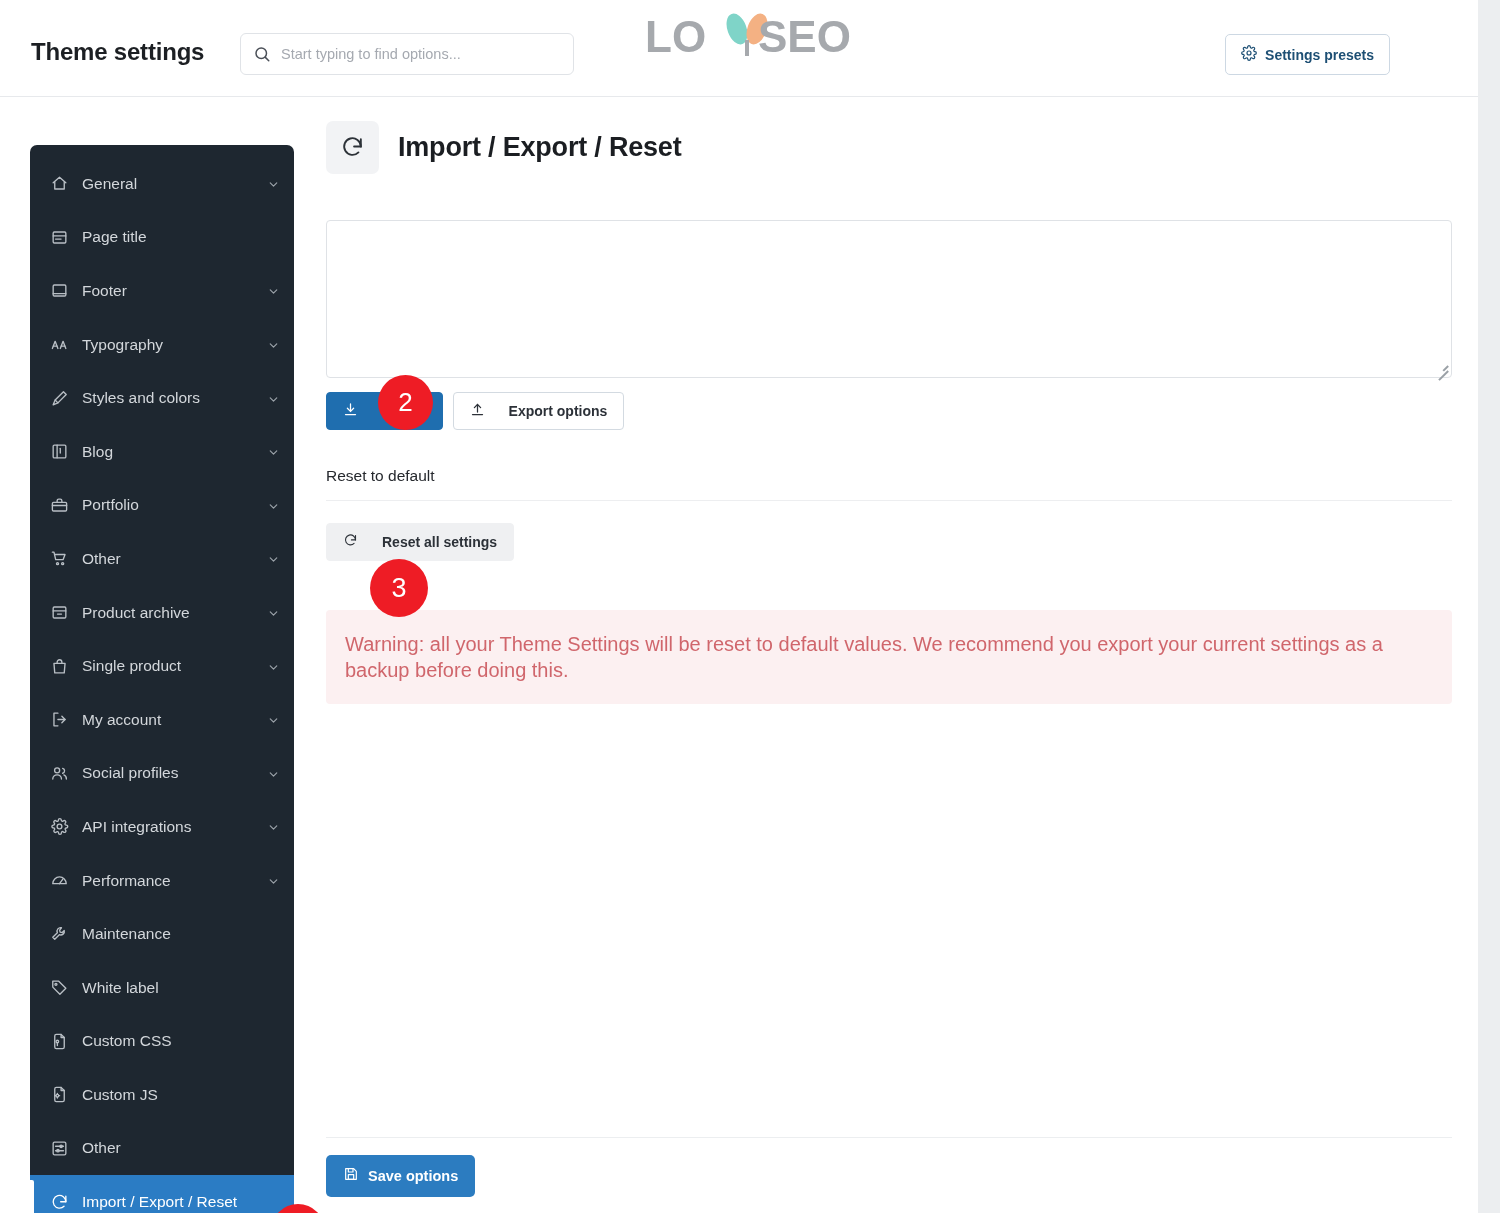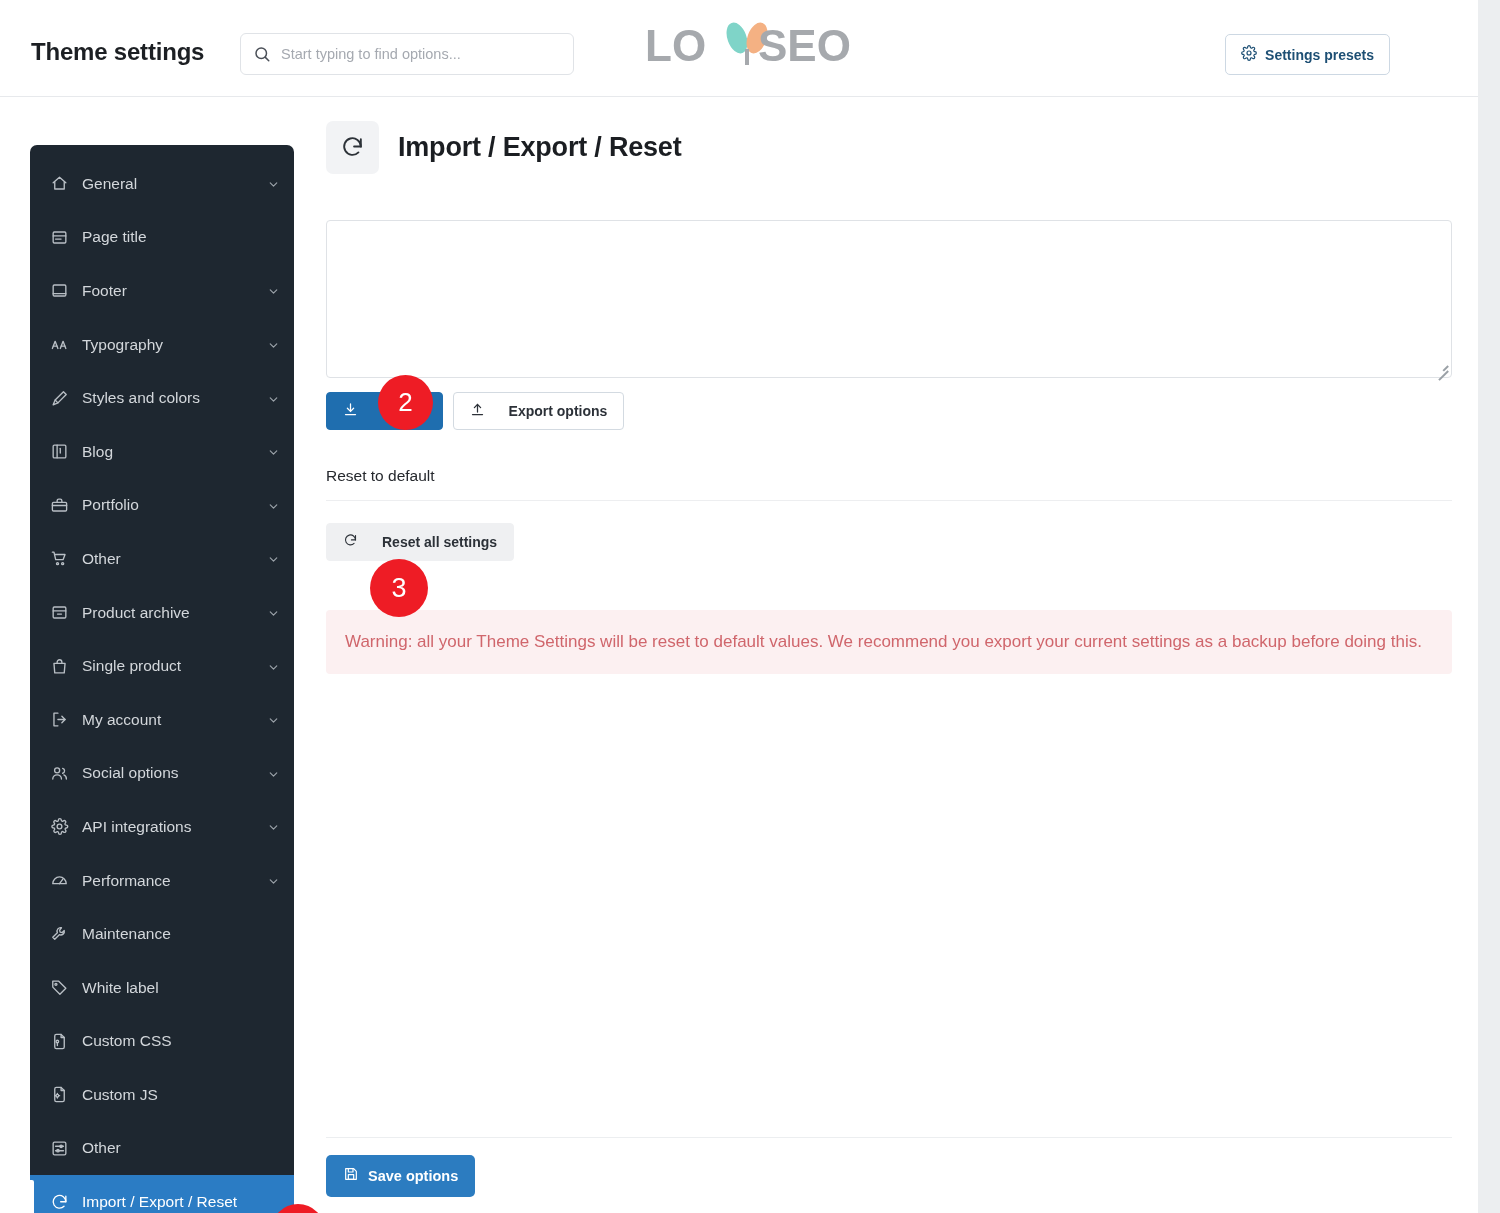--- a/index.html
+++ b/index.html
@@ -40,21 +40,21 @@
   .search-icon { width: 18px; height: 18px; flex: 0 0 18px; color: #4a4f57; margin-right: 10px; }
   .search-input {
     border: 0; outline: 0; flex: 1;
     font-family: "Liberation Sans", sans-serif;
     font-size: 14.5px; color: #2a2e34;
     background: transparent;
   }
   .search-input::placeholder { color: #a5a9b0; }
 
   .logo {
-    position: absolute; left: 645px; top: 20px;
+    position: absolute; left: 645px; top: 11px;
     height: 54px; display: flex; align-items: center;
   }
   .logo svg { display: block; }
 
   .presets-btn {
     position: absolute; right: 88px; top: 34px;
     height: 41px; padding: 0 15px;
     display: flex; align-items: center; gap: 8px;
     border: 1px solid #cdd8e3; border-radius: 5px;
     background: #fff; cursor: pointer;
@@ -174,21 +174,21 @@
     border-bottom: 1px solid #edeef0;
   }
   .reset-btn-wrap { margin-top: 22px; }
 
   .warning {
     margin-top: 49px;
     background: #fcf0f1;
     color: #d0666c;
     border-radius: 4px;
     padding: 21px 19px;
-    font-size: 17px;
+    font-size: 20px;
     line-height: 1.3;
   }
 
   
   .footer-bar {
     position: absolute; left: 326px; right: 26px; bottom: 0;
     height: 76px;
     border-top: 1px solid #eceef0;
     display: flex; align-items: center;
   }
@@ -399,21 +399,21 @@
         </div>
         <div class="nav-item">
           <span class="nav-icon">
             <svg viewBox="0 0 24 24" fill="none" stroke="currentColor" stroke-width="1.7" stroke-linecap="round" stroke-linejoin="round">
               <circle cx="9" cy="8" r="3.2"></circle>
               <path d="M3.5 19c0-3.2 2.5-5.3 5.5-5.3s5.5 2.1 5.5 5.3"></path>
               <path d="M16 5.5a3.2 3.2 0 0 1 0 6.2"></path>
               <path d="M17.5 13.8c2 .7 3.2 2.5 3.2 5.2"></path>
             </svg>
           </span>
-          <span class="nav-label">Social options</span>
+          <span class="nav-label">Social profiles</span>
           <span class="chev"><svg viewBox="0 0 24 24" fill="none" stroke="currentColor" stroke-width="2.2" stroke-linecap="round" stroke-linejoin="round">
               <polyline points="6 9 12 15 18 9"></polyline>
             </svg></span>
         </div>
         <div class="nav-item">
           <span class="nav-icon">
             <svg viewBox="0 0 24 24" fill="none" stroke="currentColor" stroke-width="1.7" stroke-linecap="round" stroke-linejoin="round">
               <circle cx="12" cy="12" r="3"></circle>
               <path d="M19.2 14.6a1.5 1.5 0 0 0 .3 1.6l.1.1a1.8 1.8 0 1 1-2.6 2.6l-.1-.1a1.5 1.5 0 0 0-1.6-.3 1.5 1.5 0 0 0-.9 1.4v.2a1.8 1.8 0 1 1-3.6 0v-.1a1.5 1.5 0 0 0-1-1.4 1.5 1.5 0 0 0-1.6.3l-.1.1A1.8 1.8 0 1 1 5.4 16.4l.1-.1a1.5 1.5 0 0 0 .3-1.6 1.5 1.5 0 0 0-1.4-.9H4.2a1.8 1.8 0 1 1 0-3.6h.1a1.5 1.5 0 0 0 1.4-1 1.5 1.5 0 0 0-.3-1.6l-.1-.1A1.8 1.8 0 1 1 7.9 5l.1.1a1.5 1.5 0 0 0 1.6.3h.1a1.5 1.5 0 0 0 .9-1.4V3.8a1.8 1.8 0 1 1 3.6 0v.1a1.5 1.5 0 0 0 .9 1.4 1.5 1.5 0 0 0 1.6-.3l.1-.1A1.8 1.8 0 1 1 19.4 7.6l-.1.1a1.5 1.5 0 0 0-.3 1.6v.1a1.5 1.5 0 0 0 1.4.9h.2a1.8 1.8 0 1 1 0 3.6h-.1a1.5 1.5 0 0 0-1.3.7z"></path>
             </svg>

